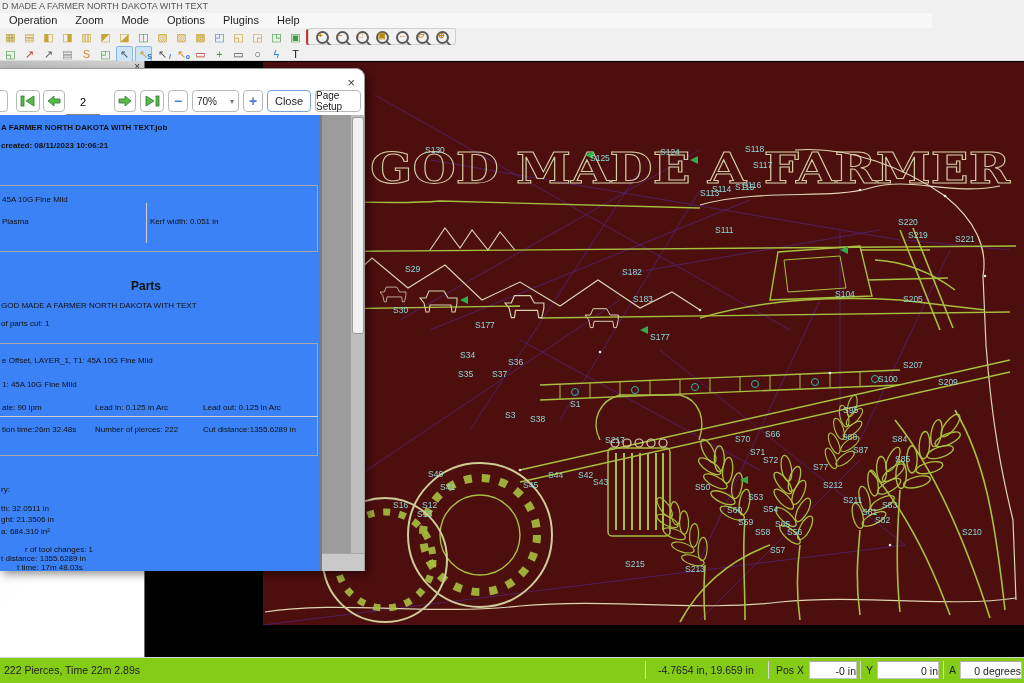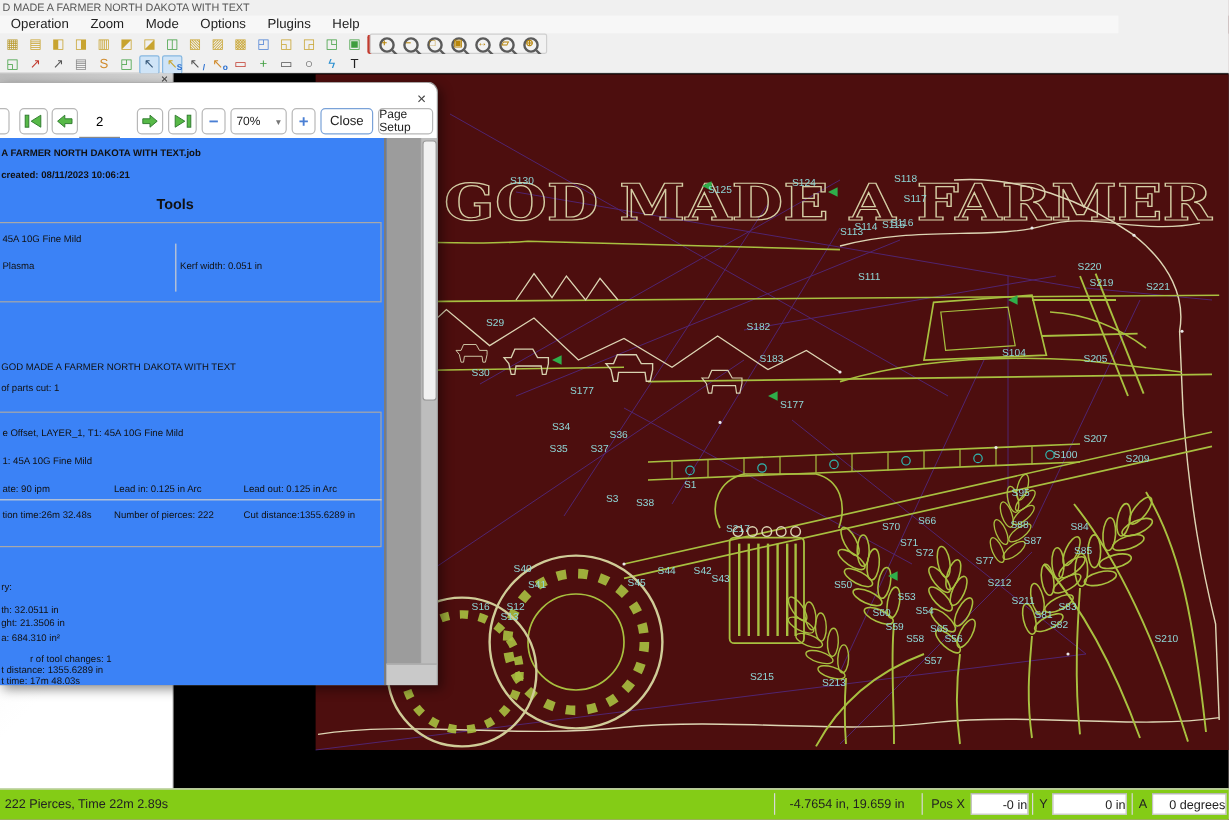--- a/index.html
+++ b/index.html
@@ -360,45 +360,45 @@
     </div>
     <div class="pvbtn blue" style="left:243px;width:20px;">+</div>
     <div class="pvbtn" style="left:267px;width:44px;border-color:#7aa2d8;">Close</div>
     <div class="pvbtn" style="left:315px;width:46px;font-size:10px;">Page Setup</div>
   </div>
 
   <div id="pv-doc">
     <div id="pv-page">
       <div class="doc b" style="left:1px;top:8px;">A FARMER NORTH DAKOTA WITH TEXT.job</div>
       <div class="doc b" style="left:1px;top:26px;">created: 08/11/2023 10:06:21</div>
-      <div class="dochead" style="top:48px;">Tools</div>
       <div class="docbox" style="top:70px;height:67px;"></div>
       <div class="doc" style="left:2px;top:80px;">45A 10G Fine Mild</div>
       <div class="doc" style="left:2px;top:102px;">Plasma</div>
       <div class="doc" style="left:150px;top:102px;">Kerf width: 0.051 in</div>
       <div style="position:absolute;left:146px;top:88px;width:1px;height:40px;background:#cfcfcf;"></div>
+      <div class="dochead" style="top:164px;">Parts</div>
       <div class="doc" style="left:1px;top:186px;">GOD MADE A FARMER NORTH DAKOTA WITH TEXT</div>
       <div class="doc" style="left:1px;top:204px;">of parts cut: 1</div>
       <div class="docbox" style="top:228px;height:113px;"></div>
       <div class="doc" style="left:2px;top:241px;">e Offset, LAYER_1, T1: 45A 10G Fine Mild</div>
       <div class="doc" style="left:2px;top:265px;">1: 45A 10G Fine Mild</div>
       <div class="doc" style="left:2px;top:288px;">ate: 90 ipm</div>
       <div class="doc" style="left:95px;top:288px;">Lead in: 0.125 in Arc</div>
       <div class="doc" style="left:203px;top:288px;">Lead out: 0.125 in Arc</div>
       <div style="position:absolute;left:-6px;top:301px;width:324px;height:1px;background:#cfcfcf;"></div>
       <div class="doc" style="left:2px;top:310px;">tion time:26m 32.48s</div>
       <div class="doc" style="left:95px;top:310px;">Number of pierces: 222</div>
       <div class="doc" style="left:203px;top:310px;">Cut distance:1355.6289 in</div>
       <div class="doc" style="left:1px;top:370px;">ry:</div>
       <div class="doc" style="left:1px;top:389px;">th: 32.0511 in</div>
       <div class="doc" style="left:1px;top:400px;">ght: 21.3506 in</div>
       <div class="doc" style="left:1px;top:412px;">a: 684.310 in²</div>
       <div class="doc" style="left:17px;top:430px;margin-left:8px;">r of tool changes: 1</div>
       <div class="doc" style="left:1px;top:439px;">t distance: 1355.6289 in</div>
-      <div class="doc" style="left:1px;top:448px;">t time: 17m 48.03s</div>
+      <div class="doc" style="left:1px;top:448px;padding-left:16px;">t time: 17m 48.03s</div>
     </div>
     <div id="pv-vscroll">
       <div id="pv-vthumb"></div>
     </div>
     <div id="pv-corner"></div>
   </div>
 </div>
 
 <div id="statusbar">
   <span class="stext" style="left:4px;">222 Pierces, Time 22m 2.89s</span>

